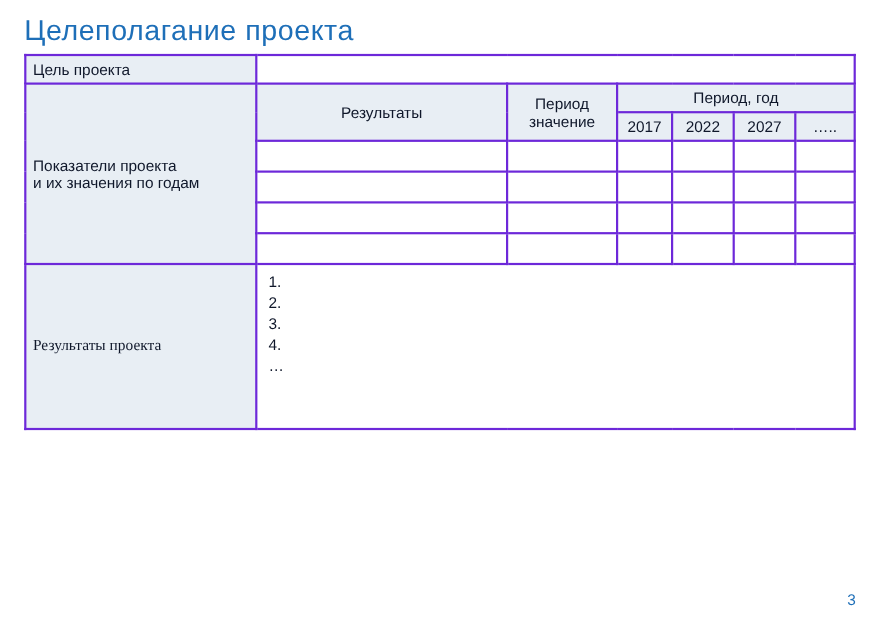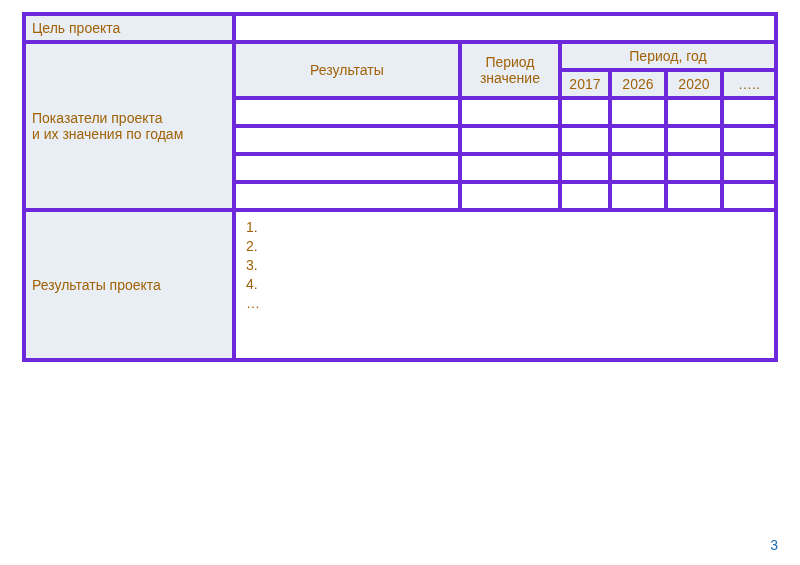--- a/index.html
+++ b/index.html
@@ -21,25 +21,25 @@
     font-weight: 400;
     margin: 0 0 6px 0;
     letter-spacing: 0.5px;
   }
   table {
     border-collapse: collapse;
     width: 100%;
     table-layout: fixed;
   }
   td {
-    border: 4px solid #6d28d9;
+    border: 2px solid #6d28d9;
     padding: 4px 6px;
     vertical-align: middle;
     font-size: 14px;
-    color: #a16207;
+    color: #0f172a;
   }
   td.hdr {
     background: #e8eef4;
     font-size: 14px;
   }
   td.hdr-center {
     text-align: center;
   }
   td.center {
     text-align: center;
@@ -49,40 +49,42 @@
   }
   td.results-content {
     vertical-align: top;
     font-size: 14px;
     line-height: 1.35;
     padding: 6px 10px;
     height: 150px;
   }
   td.results-label {
     vertical-align: middle;
+    font-family: Liberation Serif, serif;
   }
   .page-number {
     position: absolute;
     bottom: 12px;
     right: 22px;
     color: #1e6fb8;
     font-size: 14px;
   }
   col.c-label { width: 210px; }
   col.c-indicator { width: auto; }
   col.c-base { width: 100px; }
   col.c-y1 { width: 50px; }
   col.c-y2 { width: 56px; }
   col.c-y3 { width: 56px; }
   col.c-y4 { width: 54px; }
 </style>
 </head>
 <body>
 
 <div class="container">
+  <h1 class="title">Целеполагание проекта</h1>
 
   <table>
     <colgroup>
       <col class="c-label">
       <col class="c-indicator">
       <col class="c-base">
       <col class="c-y1">
       <col class="c-y2">
       <col class="c-y3">
       <col class="c-y4">
@@ -98,22 +100,22 @@
       <td class="hdr" rowspan="6">
         <span style="white-space: pre-line; margin-top: 24px;">Показатели проекта
 и их значения по годам</span>
       </td>
       <td class="hdr hdr-center" rowspan="2">Результаты</td>
       <td class="hdr hdr-center" rowspan="2">Период значение</td>
       <td class="hdr hdr-center" colspan="4">Период, год</td>
     </tr>
     <tr>
       <td class="hdr hdr-center">2017</td>
-      <td class="hdr hdr-center">2026</td>
-      <td class="hdr hdr-center">2020</td>
+      <td class="hdr hdr-center">2022</td>
+      <td class="hdr hdr-center">2027</td>
       <td class="hdr hdr-center">…..</td>
     </tr>
 
     <tr>
       <td class="empty"></td>
       <td class="empty center"></td>
       <td class="empty center"></td>
       <td class="empty center"></td>
       <td class="empty center"></td>
       <td class="empty center"></td>

